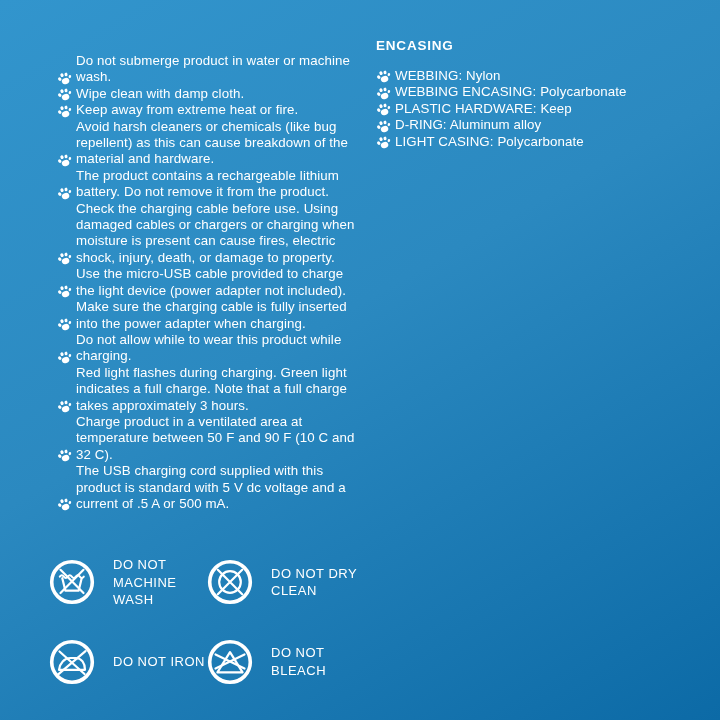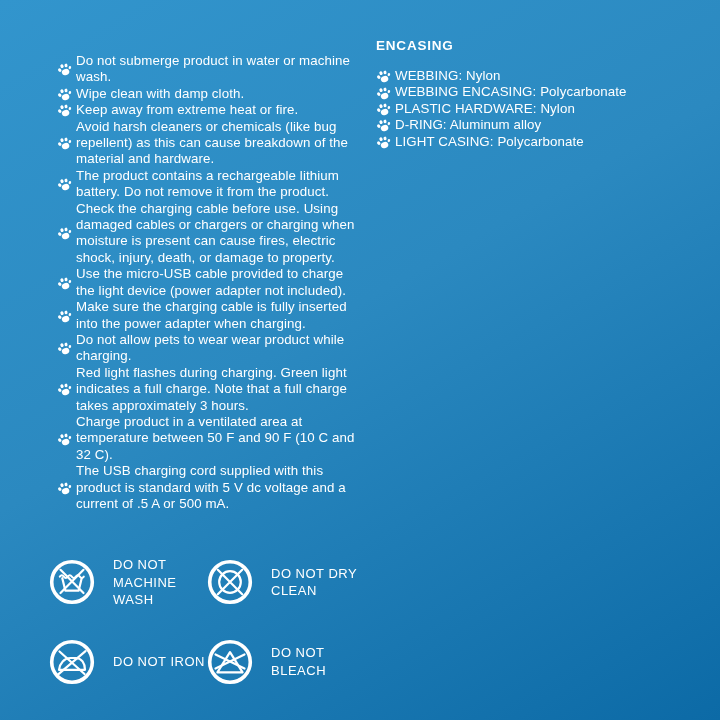--- a/index.html
+++ b/index.html
@@ -26,21 +26,21 @@
   }
 
   ul.bullet-list {
     list-style: none;
     margin: 15px 0 0 0;
     padding: 0;
     font-size: 13.3px;
     line-height: 16.4px;
     letter-spacing: 0.1px;
   }
-  ul.bullet-list li { display: flex; align-items: center; }
+  ul.bullet-list li { display: flex; align-items: flex-end; }
   .paw {
     flex: 0 0 15px;
     width: 15px; height: 15px;
     margin: 1px 4px 0 0;
   }
   .itext { flex: 1; }
 
   .symbols {
     position: absolute;
     left: 47px; top: 556px;
@@ -122,21 +122,21 @@
     <li>
         <svg class="paw" viewBox="0 0 24 24">
           <use href="#pawg"></use>
         </svg>
         <div class="itext">Make sure the charging cable is fully inserted into the power adapter when charging.</div>
       </li>
     <li>
         <svg class="paw" viewBox="0 0 24 24">
           <use href="#pawg"></use>
         </svg>
-        <div class="itext">Do not allow pets to wear wear product while charging.</div>
+        <div class="itext">Do not allow while to wear this product while charging.</div>
       </li>
     <li>
         <svg class="paw" viewBox="0 0 24 24">
           <use href="#pawg"></use>
         </svg>
         <div class="itext">Red light flashes during charging. Green light indicates a full charge. Note that a full charge takes approximately 3 hours.</div>
       </li>
     <li>
         <svg class="paw" viewBox="0 0 24 24">
           <use href="#pawg"></use>
@@ -164,21 +164,21 @@
     <li>
         <svg class="paw" viewBox="0 0 24 24">
           <use href="#pawg"></use>
         </svg>
         <div class="itext">WEBBING ENCASING: Polycarbonate</div>
       </li>
     <li>
         <svg class="paw" viewBox="0 0 24 24">
           <use href="#pawg"></use>
         </svg>
-        <div class="itext">PLASTIC HARDWARE: Nylon</div>
+        <div class="itext">PLASTIC HARDWARE: Keep</div>
       </li>
     <li>
         <svg class="paw" viewBox="0 0 24 24">
           <use href="#pawg"></use>
         </svg>
         <div class="itext">D-RING: Aluminum alloy</div>
       </li>
     <li>
         <svg class="paw" viewBox="0 0 24 24">
           <use href="#pawg"></use>

